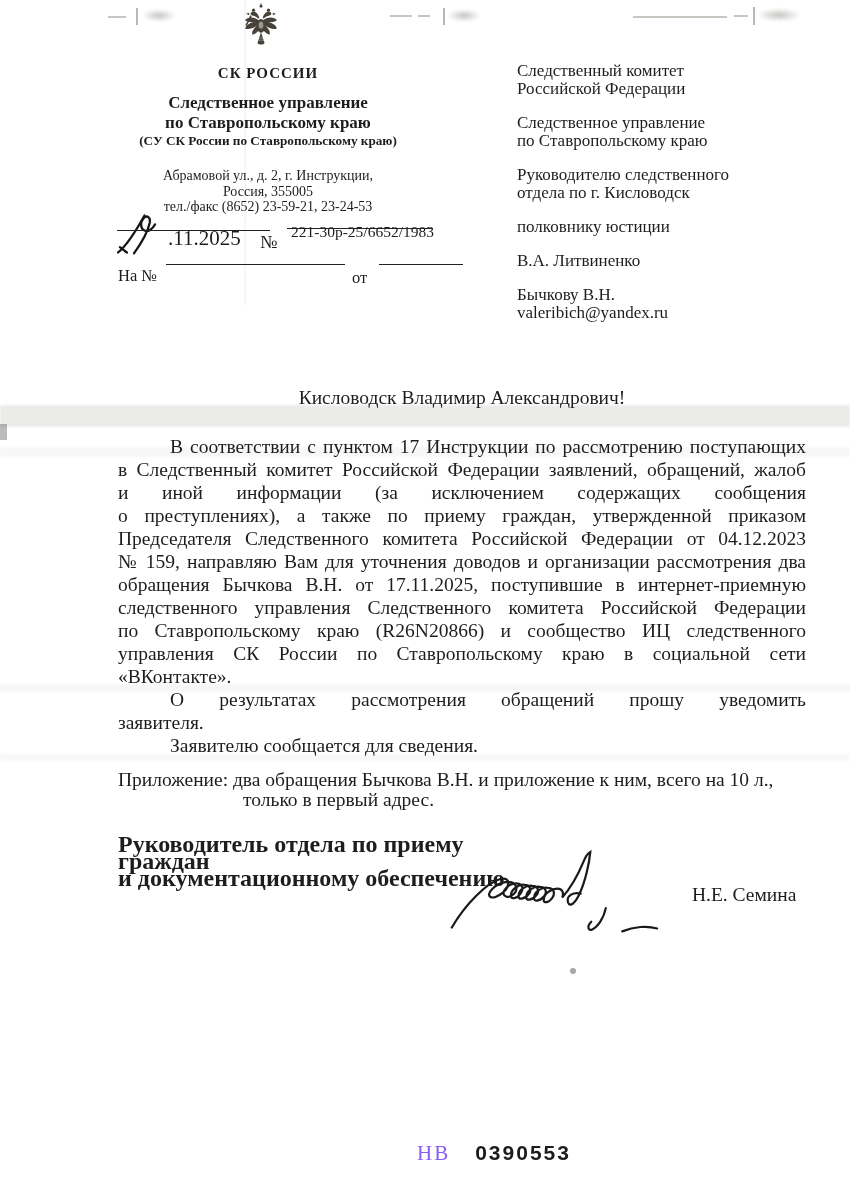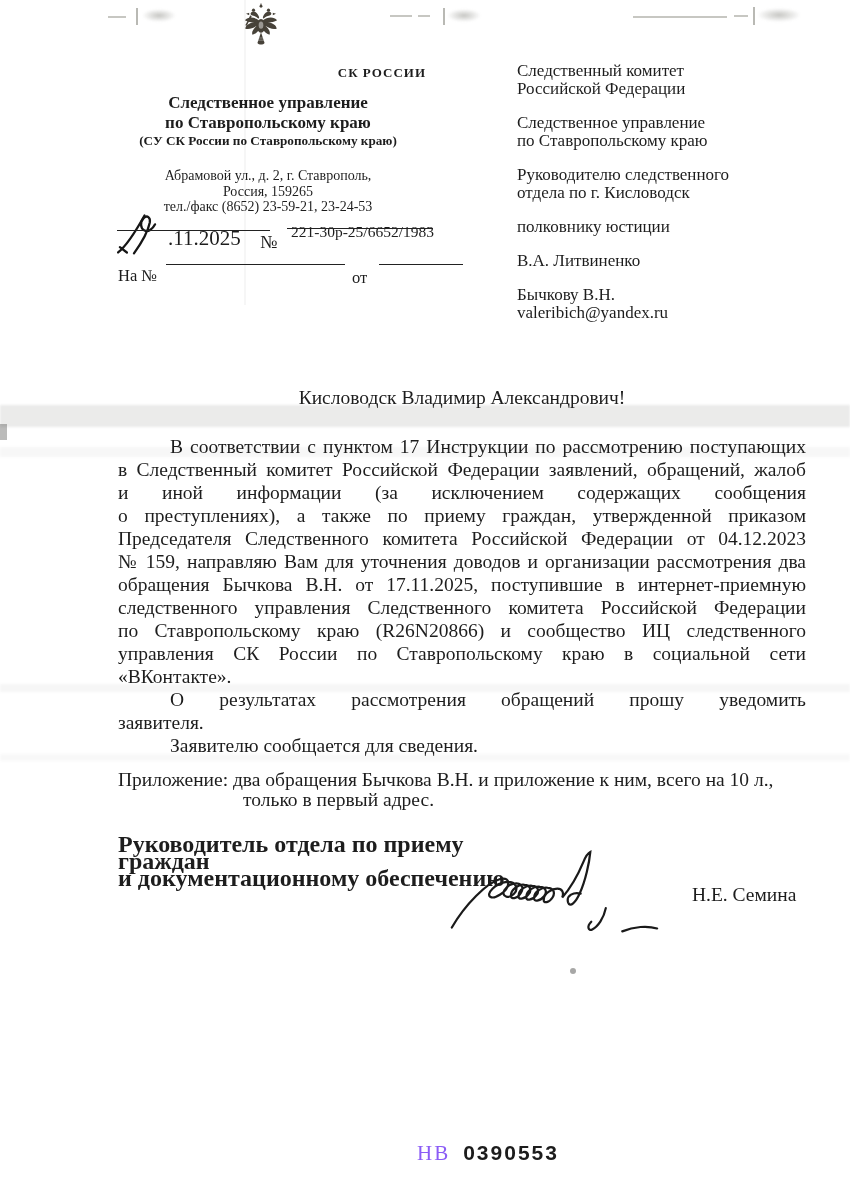--- a/index.html
+++ b/index.html
@@ -13,21 +13,21 @@
   
   .art{position:absolute;pointer-events:none;}
   .fold{background:rgba(0,0,0,0.035);}
   .dash{background:#c7c7c2;height:2px;}
   .bar{background:#b9b9b4;width:2px;}
   .smudge{background:radial-gradient(ellipse at center,rgba(150,150,144,0.55),rgba(150,150,144,0) 70%);filter:blur(1px);}
   .stripe{left:0;width:850px;filter:blur(1px);}
   
   .emblem{position:absolute;left:243px;top:3px;width:36px;height:50px;}
   .lh-left{position:absolute;left:110px;top:64px;width:316px;text-align:center;}
-  .org-short{font-size:13px;font-weight:bold;letter-spacing:1px;line-height:18px;text-align:right;}
+  .org-short{font-size:15px;font-weight:bold;letter-spacing:1px;line-height:18px;}
   .org-b{font-size:17px;font-weight:bold;line-height:20px;}
   .org-b.first{margin-top:11px;}
   .org-abbr{font-size:13.2px;font-weight:bold;line-height:15px;}
   .addr{font-size:14px;line-height:15.5px;}
   .addr.first{margin-top:20px;}
   .uline{position:absolute;border-bottom:1.6px solid #222;}
   .hand-day{position:absolute;left:114px;top:212px;width:54px;height:44px;}
   .date-rest{position:absolute;left:168px;top:226px;font-size:21px;}
   .num-sign{position:absolute;left:260px;top:232px;font-size:18px;}
   .doc-number{position:absolute;left:291px;top:223px;font-size:15.5px;}
@@ -47,21 +47,21 @@
   .attach .a2{padding-left:125px;}
   
   .sig{position:absolute;left:118px;top:836px;width:430px;font-size:24px;font-weight:bold;}
   .sig .t{line-height:17px;}
   .sig .rank{margin-top:20px;font-weight:bold;}
   .sig-scribble{position:absolute;left:444px;top:850px;width:250px;height:92px;}
   .sig-name{position:absolute;left:692px;top:884px;font-size:19.5px;}
   
   .series-row{position:absolute;left:417px;top:1141px;}
   .series{font-size:21px;letter-spacing:2px;color:#8b5cf6;}
-  .form-number{font-family:"Liberation Sans","DejaVu Sans",sans-serif;font-weight:bold;font-size:21px;letter-spacing:2px;margin-left:13px;color:#1c1c1c;}
+  .form-number{font-family:"Liberation Sans","DejaVu Sans",sans-serif;font-weight:bold;font-size:21px;letter-spacing:2px;margin-left:25px;color:#1c1c1c;}
   .stamp{position:absolute;left:583px;top:1112px;width:230px;border:2px solid #2b2b28;padding:3px 2px;text-align:center;}
   .stamp div{font-size:11.2px;line-height:12.3px;color:#222;}
 </style>
 </head>
 <body>
 
 <div class="page">
 
   <div class="art dash" style="left:108px;top:16px;width:18px;"></div>
   <div class="art bar" style="left:136px;top:8px;height:17px;"></div>
@@ -100,22 +100,22 @@
     </g>
     <ellipse cx="50" cy="62" rx="6.5" ry="10" fill="#fff" opacity="0.45"></ellipse>
     <path d="M43 98h14M41 104h18" stroke="#fff" stroke-width="2" opacity="0.5" fill="none"></path>
   </svg>
 
   <div class="lh-left">
     <div class="org-short">СК РОССИИ</div>
     <div class="org-b first">Следственное управление</div>
     <div class="org-b">по Ставропольскому краю</div>
     <div class="org-abbr">(СУ СК России по Ставропольскому краю)</div>
-    <div class="addr first">Абрамовой  ул., д. 2, г. Ставрополь,</div>
-    <div class="addr">Россия, 159265</div>
+    <div class="addr first">Абрамовой  ул., д. 2, г. Инструкции,</div>
+    <div class="addr">Россия, 355005</div>
     <div class="addr">тел./факс (8652) 23-59-21, 23-24-53</div>
   </div>
 
   <svg class="hand-day" viewBox="0 0 60 50" aria-hidden="true">
     <g fill="none" stroke="#161616" stroke-width="2.6" stroke-linecap="round">
       <path d="M4 46C14 38 24 22 34 4M6 40l8 6"></path>
       <path d="M22 47C30 36 38 22 40 12c1-6-3-9-7-5-4 4-4 12 1 14 4 2 9-1 12-7"></path>
     </g>
   </svg>
   <span class="date-rest">.11.2025</span>

